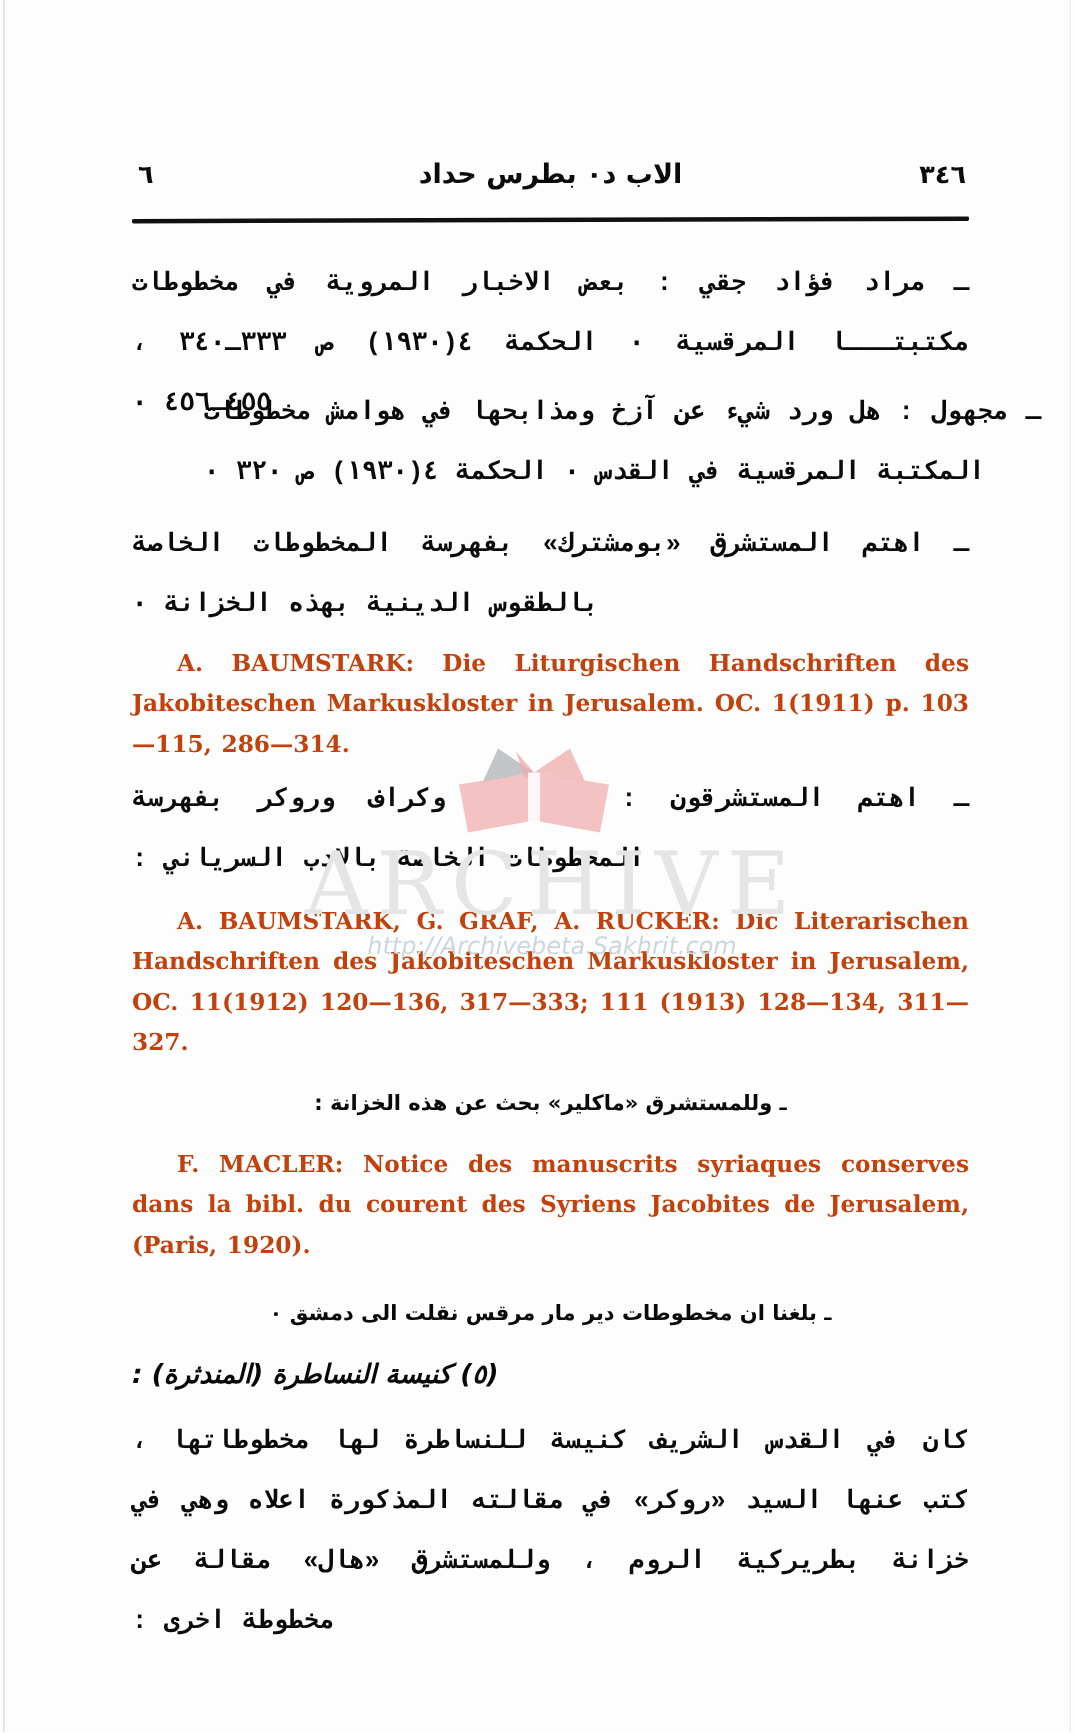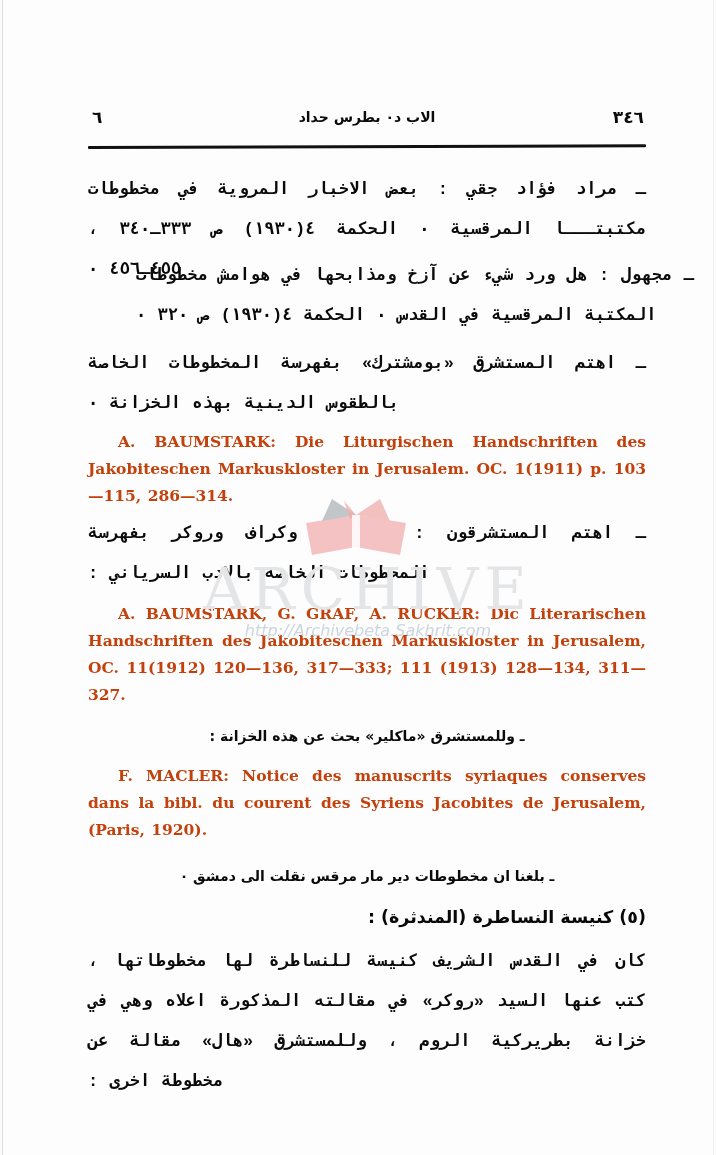--- a/index.html
+++ b/index.html
@@ -56,21 +56,21 @@
     color: #0b0b0b;
     white-space: nowrap;
   }
   .rh-left  { left: 4px; }
   .rh-right { right: 2px; }
   .rh-center {
     left: 0;
     width: 558px;
     text-align: center;
     direction: rtl;
-    font-size: 14px;
+    font-size: 18px;
     letter-spacing: 0.3px;
   }
 
   .head-rule {
     position: absolute;
     left: 88px;
     top: 146px;
     width: 558px;
     height: 3px;
     background: #111;
@@ -104,27 +104,28 @@
     text-align: center;
     font-family: "DejaVu Sans", sans-serif;
     font-weight: bold;
     font-size: 14px;
     line-height: 40px;
     color: #0a0a0a;
   }
 
   .ar-heading {
     direction: rtl;
-    text-align: right;
+    text-align: left;
     font-family: "DejaVu Sans", sans-serif;
     font-weight: bold;
     font-size: 17.5px;
     line-height: 38px;
     color: #080808;
     padding-right: 20px;
+    font-style: italic;
   }
 
   .lat {
     direction: ltr;
     text-align: justify;
     text-align-last: left;
     font-family: "DejaVu Serif", serif;
     font-weight: bold;
     font-size: 15.5px;
     line-height: 27px;

